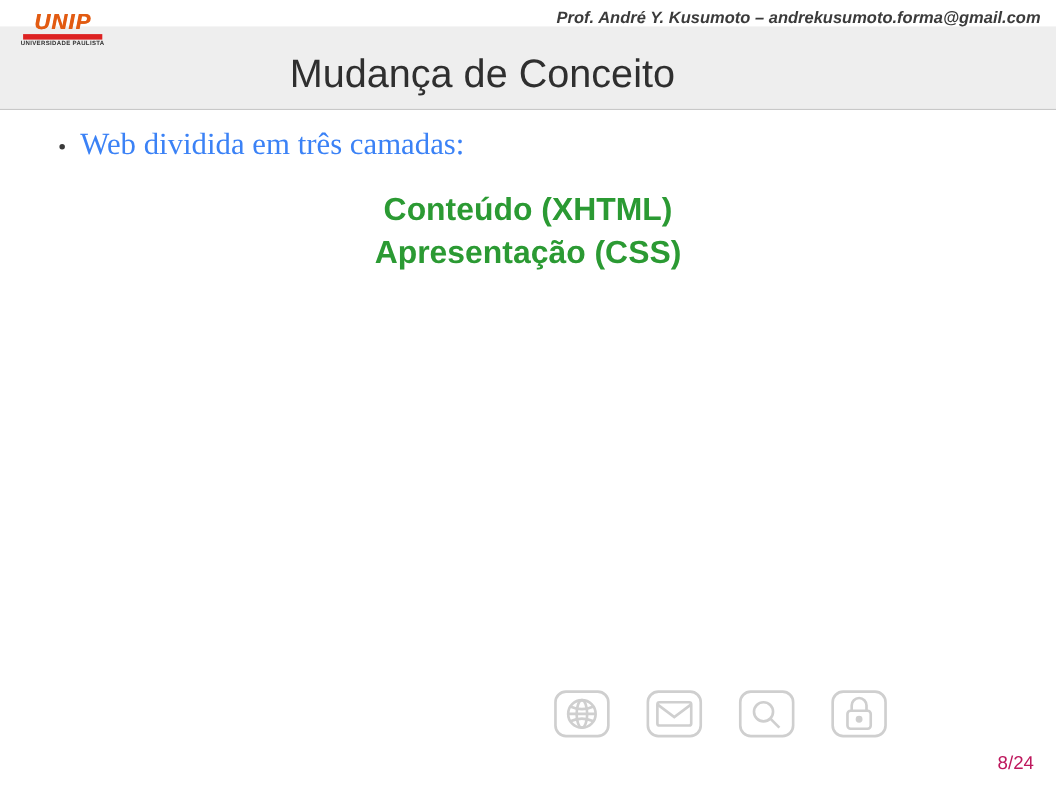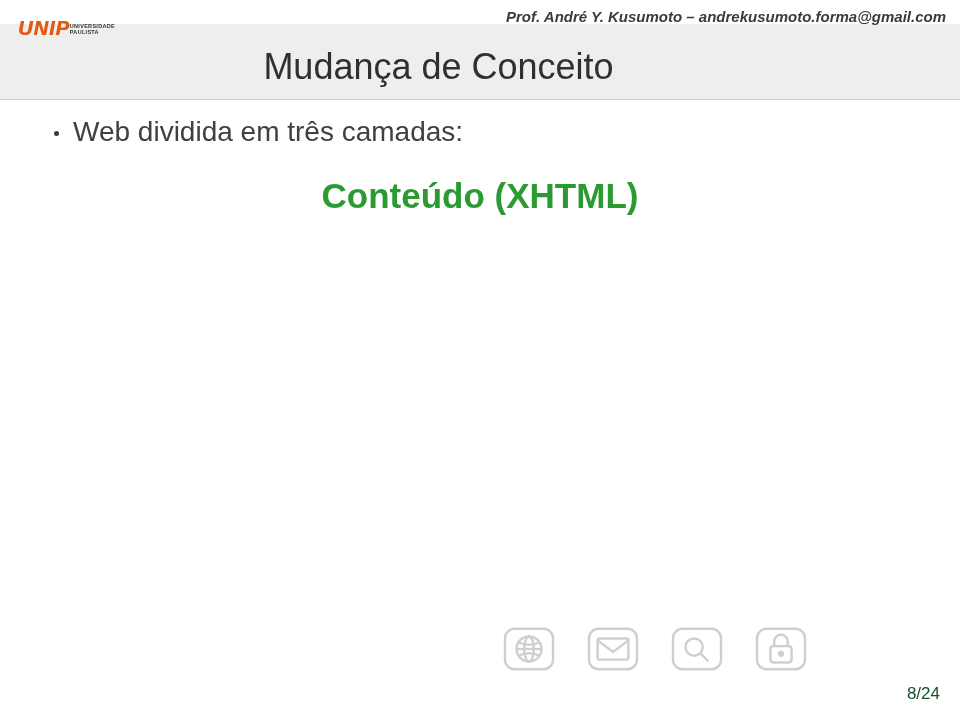--- a/index.html
+++ b/index.html
@@ -22,21 +22,21 @@
     border-bottom: 1px solid #c8c8c8;
   }
   
   .logo-box {
     position: absolute;
     left: 18px;
     top: 10px;
     width: 78px;
     height: 36px;
     display: flex;
-    flex-direction: row;
+    flex-direction: column;
     align-items: center;
   }
   .logo-main {
     font-weight: 900;
     font-style: italic;
     font-size: 20px;
     letter-spacing: 1px;
     color: #e25b12;
     text-shadow: 0.5px 0 0 #e25b12;
     line-height: 1;
@@ -80,39 +80,40 @@
     position: absolute;
     top: 116px;
     left: 54px;
     right: 54px;
   }
   
   .bullet {
     display: flex;
     align-items: flex-start;
     font-size: 28px;
-    color: #404040;
+    color: #3b82f6;
     margin-bottom: 24px;
+    font-family: Liberation Serif, serif;
   }
   .bullet .dot {
     width: 5px;
     height: 5px;
     background: #3a3a3a;
     border-radius: 50%;
     margin-top: 15px;
     margin-right: 14px;
     flex-shrink: 0;
   }
   
   .center-block {
     text-align: center;
     margin: 18px 0 30px 0;
   }
   .green-line {
-    font-size: 35px;
+    font-size: 29px;
     font-weight: bold;
     color: #2b9a33;
     line-height: 1.35;
   }
   
   .footer-icons {
     position: absolute;
     bottom: 46px;
     right: 150px;
     display: flex;
@@ -125,21 +126,21 @@
     align-items: center;
     justify-content: center;
   }
   .f-icon svg { stroke: #cfcfcf; fill: none; stroke-width: 2.5; }
   
   .page-num {
     position: absolute;
     bottom: 16px;
     right: 20px;
     font-size: 17px;
-    color: #14532d;
+    color: #be185d;
   }
 </style>
 </head>
 <body>
 
 <div class="slide">
 
   <div class="header-bar"></div>
 
   <div class="logo-box">
@@ -154,20 +155,21 @@
 
   <div class="content">
 
     <div class="bullet">
       <span class="dot"></span>
       <span>Web dividida em três camadas:</span>
     </div>
 
     <div class="center-block">
       <div class="green-line">Conteúdo (XHTML)</div>
+      <div class="green-line">Apresentação (CSS)</div>
     </div>
 
 
   </div>
 
   <div class="footer-icons">
     <div class="f-icon">
       <svg viewBox="0 0 60 52" width="58" height="50">
         <rect x="5" y="5" width="50" height="42" rx="10" ry="10"></rect>
         <circle cx="30" cy="26" r="13"></circle>

